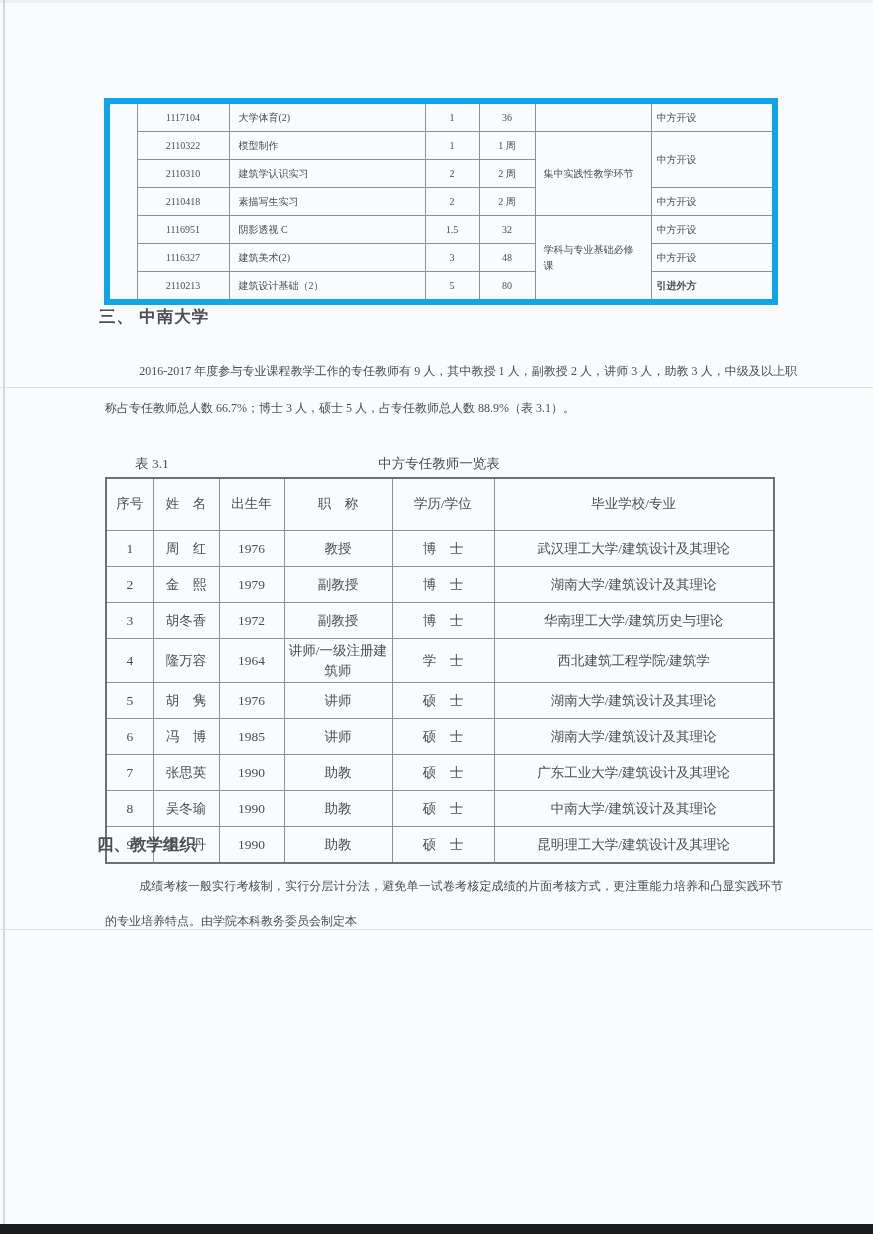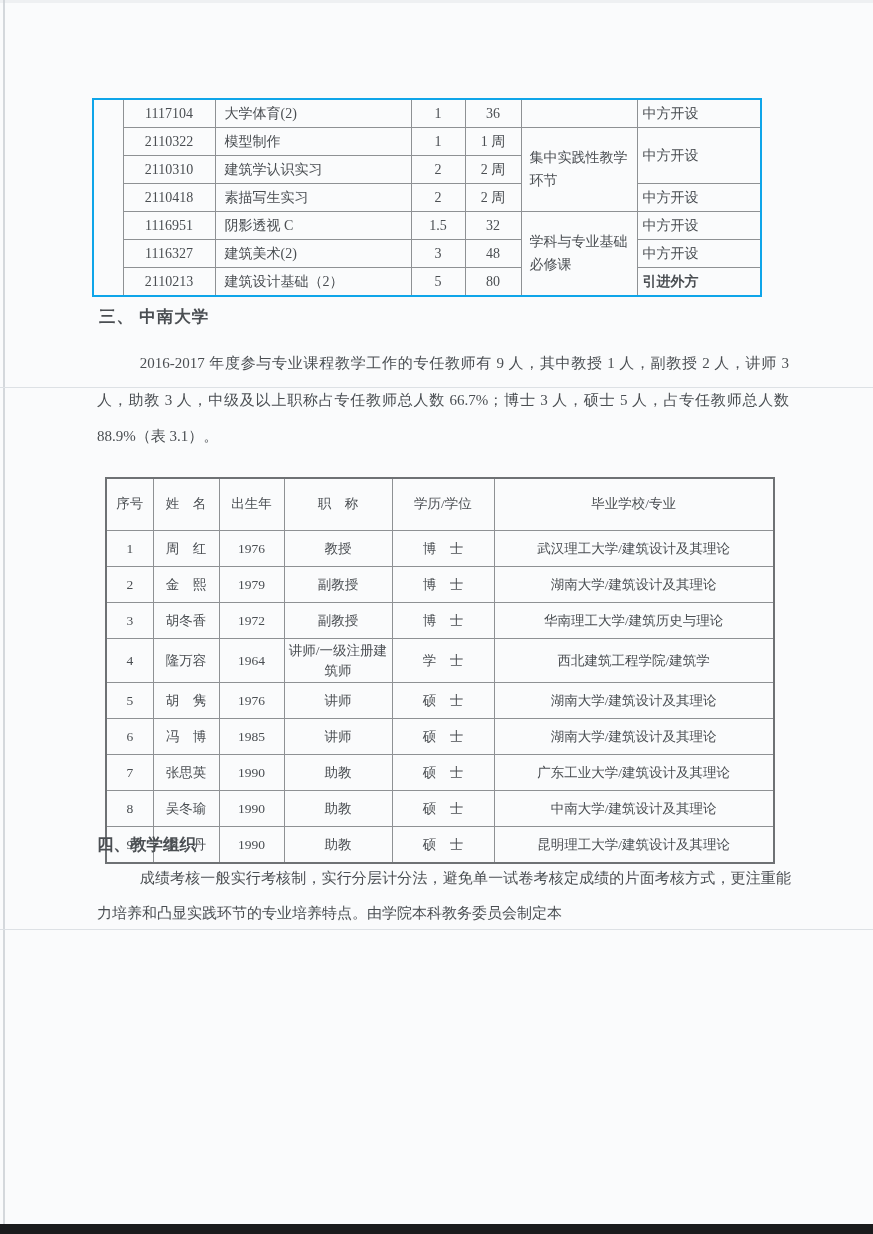--- a/index.html
+++ b/index.html
@@ -14,33 +14,33 @@
   .scan-bottom-band{position:absolute;left:0;bottom:0;width:100%;height:10px;background:#1a1b1d;}
   .artifact-line{position:absolute;left:0;width:100%;height:1px;background:#dde1e5;}
   .artifact-line.l1{top:387px;}
   .artifact-line.l2{top:929px;}
 
   table{border-collapse:collapse;}
   td,th{border:1px solid #8e9194;}
 
   
   .course-table{
-    position:absolute;left:92px;top:98px;width:668px;
-    font-size:14px;border:2px solid #0ea5e9;table-layout:fixed;
+    position:absolute;left:104px;top:98px;width:668px;
+    font-size:10px;border:6px solid #0ea5e9;table-layout:fixed;
   }
   .course-table td{text-align:center;height:25px;padding:1px 5px;}
   .course-table td.left{text-align:left;padding-left:9px;}
   .course-table td.cat{text-align:left;padding:2px 8px;line-height:1.6;}
   .course-table td.prov{text-align:left;}
   .course-table td.bold{font-weight:bold;}
 
   
   .h3{position:absolute;left:99px;top:306px;margin:0;font-size:16.5px;font-weight:600;letter-spacing:1px;}
   .h4{position:absolute;left:97px;top:834px;margin:0;font-size:16.5px;font-weight:600;}
-  .para{margin:0;font-size:15px;text-align:justify;}
+  .para{margin:8px;font-size:12px;text-align:justify;}
   .para3{position:absolute;left:97px;width:692px;top:345px;line-height:36.5px;text-indent:2.85em;}
   .body4{position:absolute;left:97px;width:694px;top:861px;line-height:35.3px;}
   .body4 .para{text-indent:2.85em;}
 
   
   .caption-row{position:absolute;left:105px;top:455px;width:668px;font-size:13.5px;text-align:center;}
   .cap-label{position:absolute;left:30px;}
 
   
   .teacher-table{
@@ -121,20 +121,24 @@
           <td>5</td>
           <td>80</td>
           <td class="prov bold">引进外方</td>
         </tr>
       </tbody>
   </table>
 
   <h2 class="h3">三、 中南大学</h2>
   <p class="para para3">2016-2017 年度参与专业课程教学工作的专任教师有 9 人，其中教授 1 人，副教授 2 人，讲师 3 人，助教 3 人，中级及以上职称占专任教师总人数 66.7%；博士 3 人，硕士 5 人，占专任教师总人数 88.9%（表 3.1）。</p>
 
+  <div class="caption-row">
+    <span class="cap-label">表 3.1</span>
+    <span class="cap-title">中方专任教师一览表</span>
+  </div>
 
   <table class="teacher-table">
     <colgroup>
       <col style="width:47px">
         <col style="width:66px">
         <col style="width:65px">
       <col style="width:108px">
         <col style="width:102px">
         <col style="width:280px">
     </colgroup>

